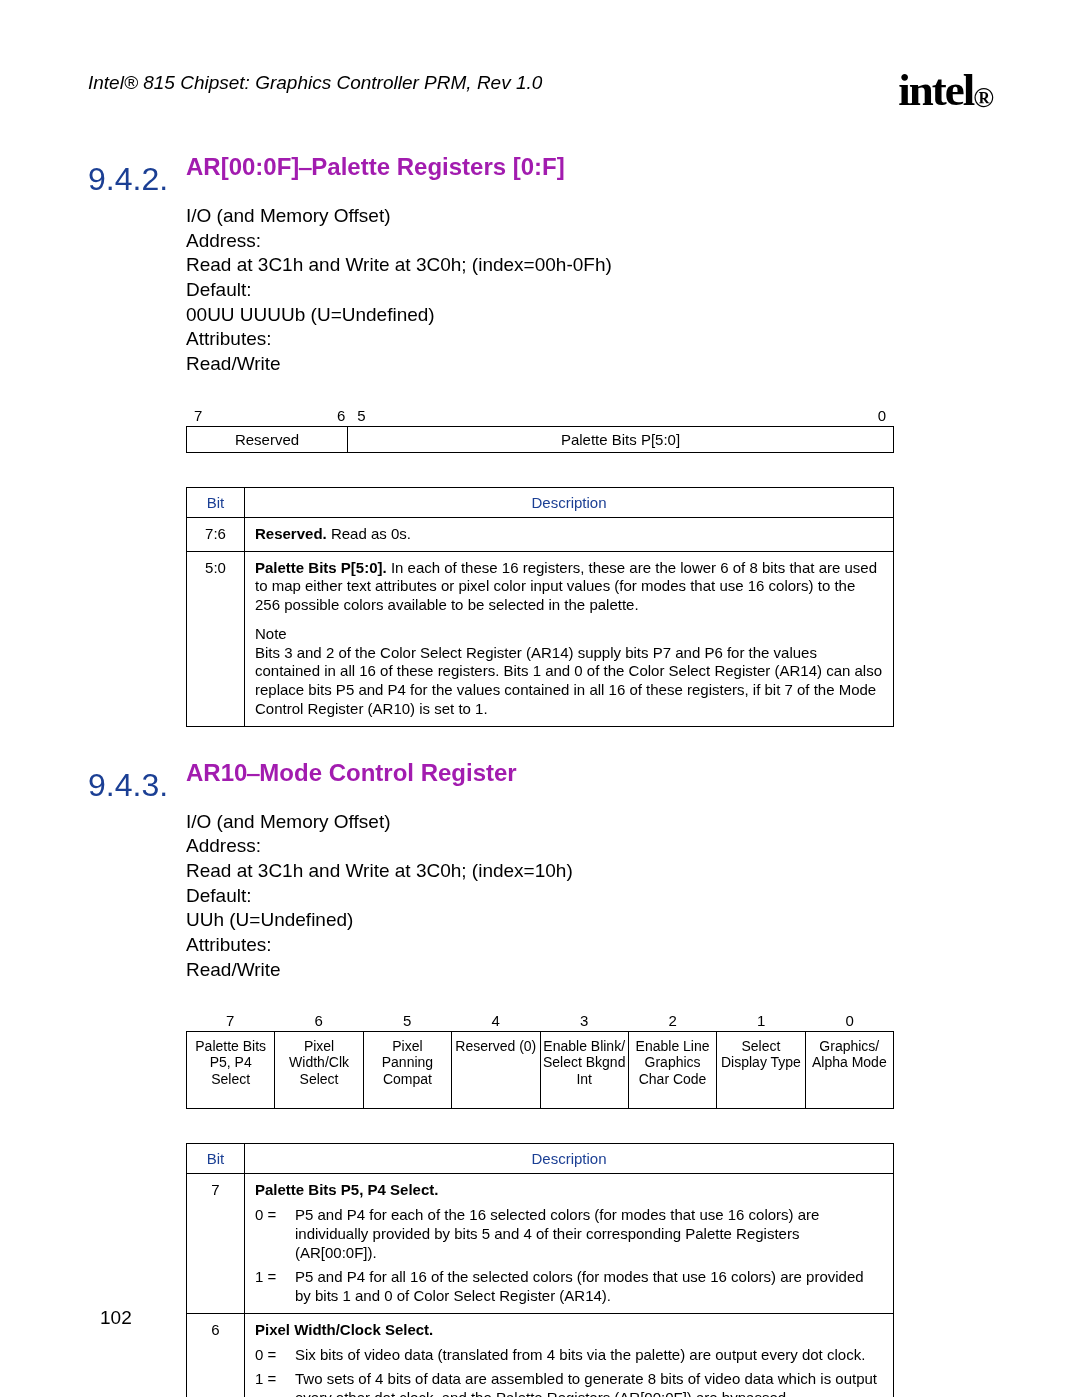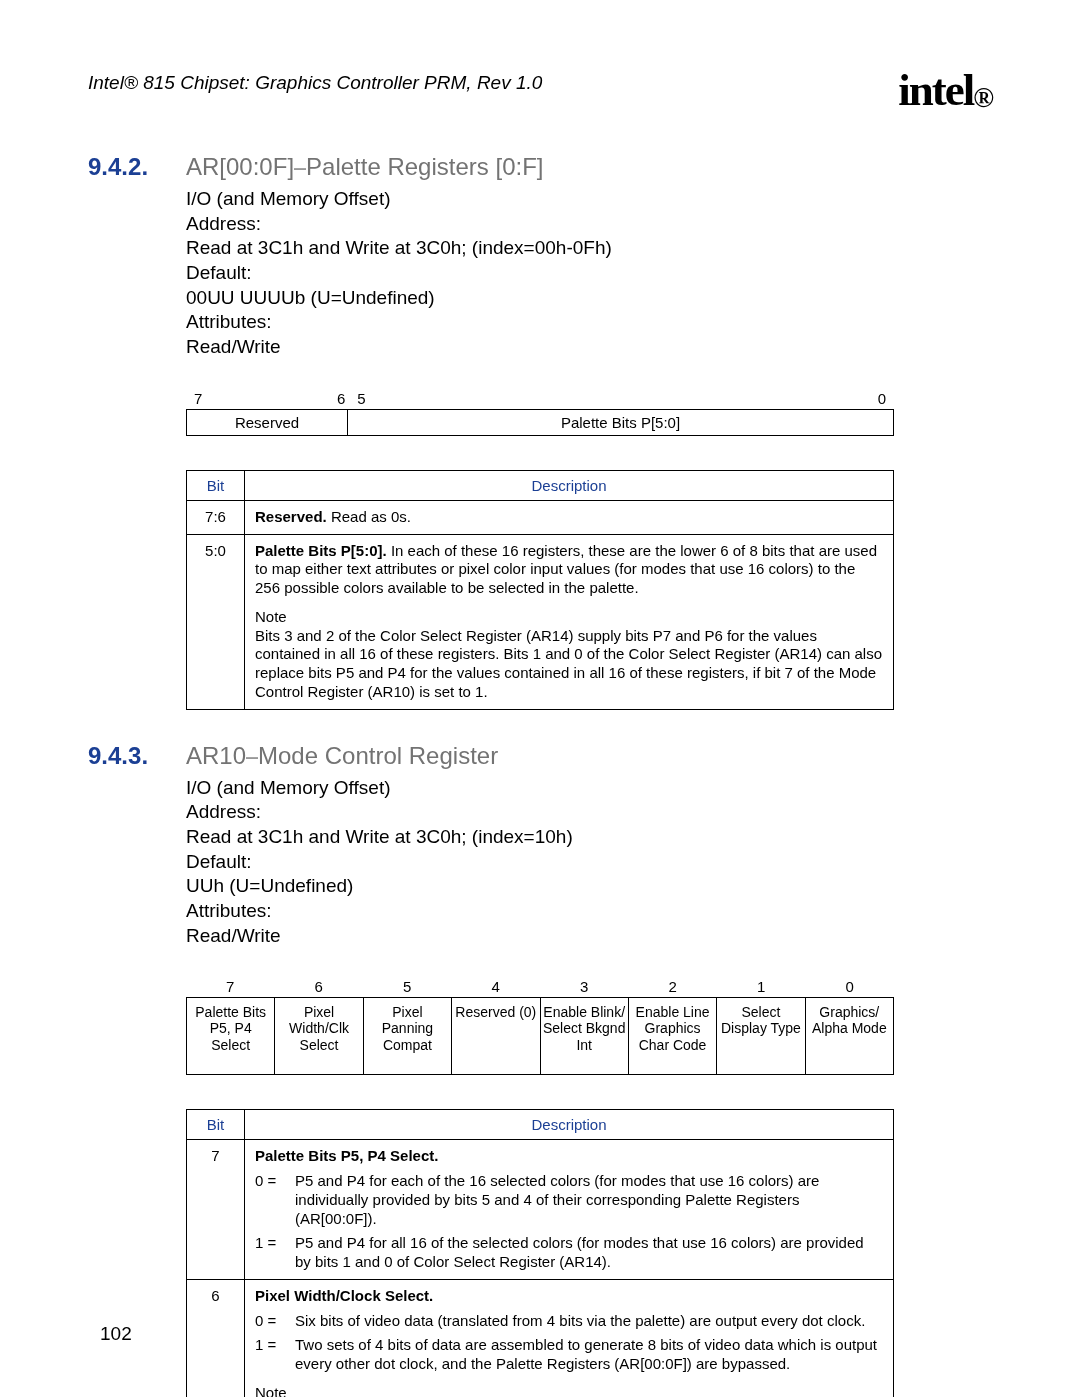--- a/index.html
+++ b/index.html
@@ -41,29 +41,30 @@
     vertical-align: baseline;
     position: relative;
     bottom: -0.08em;
   }
   .sec-row {
     display: flex;
     margin-top: 8px;
   }
   .sec-num {
     width: 98px;
+    font-size: 32px;
+    font-weight: normal;
+    color: #1b3f94;
+    flex: none;
+    margin-top: 8px;
+  }
+  .sec-title {
     font-size: 24px;
     font-weight: bold;
-    color: #1b3f94;
-    flex: none;
-  }
-  .sec-title {
-    font-size: 24px;
-    font-weight: normal;
-    color: #737373;
+    color: #a21caf;
   }
   .reg-attrs {
     margin-left: 98px;
     margin-top: 6px;
     font-size: 19px;
   }
   .attr-line { display: flex; line-height: 1.3; flex-direction: column; }
   .attr-label { width: 280px; flex: none; }
   .bits-wrap {
     margin: 30px 98px 0 98px;
@@ -129,21 +130,21 @@
     vertical-align: top;
     height: 64px;
   }
   .bit8-nums {
     display: flex;
     font-size: 15px;
   }
   .bit8-nums div { flex: 1; text-align: center; }
   .page-num {
     position: absolute;
-    bottom: 52px;
+    bottom: 68px;
     left: 100px;
     font-size: 19px;
   }
 </style>
 </head>
 <body>
 
 <div class="page">
 
   <div class="header-row">

